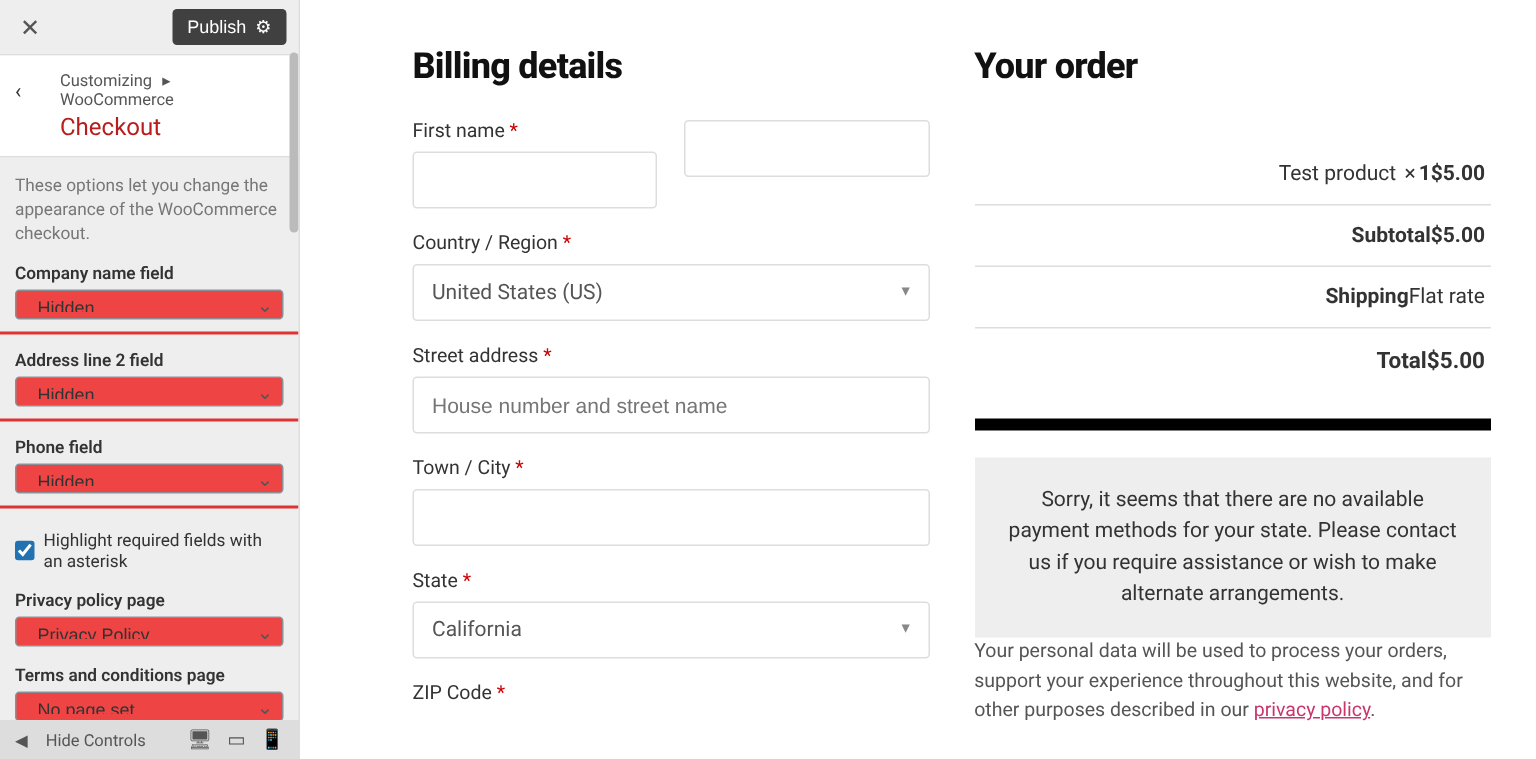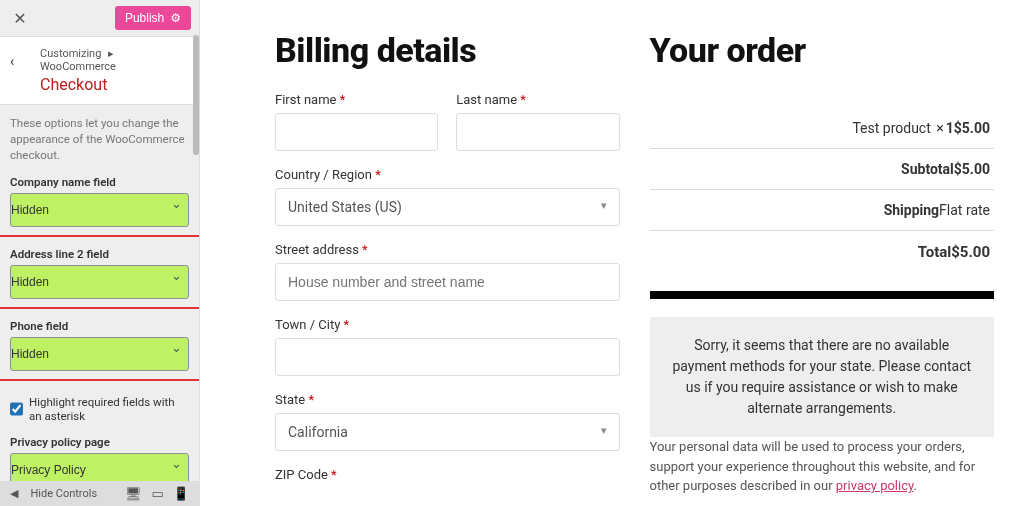--- a/index.html
+++ b/index.html
@@ -1,54 +1,54 @@
 <!DOCTYPE html>
 <html><head>
 <meta charset="utf-8">
 <style>
 * { box-sizing: border-box; margin: 0; padding: 0; }
 body { font-family: -apple-system, BlinkMacSystemFont, "Segoe UI", Roboto, sans-serif; font-size: 13px; color: #333; background: #fff; width: 1024px; height: 506px; overflow: hidden; position: relative; }
 
 .sidebar { position: absolute; left: 0; top: 0; width: 200px; height: 506px; background: #eee; border-right: 1px solid #ddd; overflow-y: auto; }
 .sidebar-top { background: #eee; display: flex; justify-content: space-between; align-items: center; padding: 6px 8px; border-bottom: 1px solid #ddd; }
 .close-x { width: 24px; height: 24px; display: flex; align-items: center; justify-content: center; font-size: 16px; cursor: pointer; color: #555; }
-.publish-btn { background: #ec4899; color: #fff; border: none; border-radius: 3px; padding: 5px 10px; font-size: 12px; cursor: pointer; display: flex; align-items: center; gap: 6px; }
+.publish-btn { background: #404040; color: #fff; border: none; border-radius: 3px; padding: 5px 10px; font-size: 12px; cursor: pointer; display: flex; align-items: center; gap: 6px; }
 .publish-gear { font-size: 12px; }
 
 .breadcrumb-row { background: #fff; padding: 10px 12px 10px 40px; position: relative; border-bottom: 1px solid #ddd; }
 .back-chevron { position: absolute; left: 10px; top: 16px; font-size: 14px; cursor: pointer; color: #333; }
 .crumb-line { font-size: 11px; color: #555; }
 .crumb-sep { margin: 0 4px; }
 .crumb-title { font-size: 16px; color: #b91c1c; margin-top: 2px; }
 
 .help-text { padding: 10px 10px 8px; color: #777; font-size: 11.5px; line-height: 1.4; }
 
 .field-block { padding: 4px 10px 2px; }
 .field-block.underline { border-bottom: 2px solid #d33; padding-bottom: 8px; margin-bottom: 6px; }
 .field-label { font-size: 11.5px; font-weight: 600; color: #333; margin-bottom: 4px; }
 .select-wrap { position: relative; }
-.select-wrap select, .select-fake { width: 100%; padding: 4px 22px 4px 0; border: 1px solid #8c8f94; border-radius: 3px; background: #bef264; font-size: 12px; color: #333; appearance: none; height: 34px; }
+.select-wrap select, .select-fake { width: 100%; padding: 4px 22px 4px 14px; border: 1px solid #8c8f94; border-radius: 3px; background: #ef4444; font-size: 12px; color: #333; appearance: none; height: 20px; }
 .select-wrap::after { content: "⌄"; position: absolute; right: 7px; top: 3px; font-size: 13px; color: #555; pointer-events: none; }
 
 .checkbox-row { padding: 8px 10px; display: flex; align-items: center; gap: 6px; font-size: 11.5px; color: #333; }
 .checkbox-row input { width: 14px; height: 14px; accent-color: #2271b1; }
 
 .bottom-bar { position: absolute; left: 0; bottom: 0; width: 200px; background: #ddd; padding: 5px 10px; display: flex; align-items: center; gap: 12px; font-size: 11px; color: #555; }
 .bottom-bar .spacer { flex: 1; }
 .device-icons { display: flex; gap: 10px; }
 .device-icons span { font-size: 13px; cursor: pointer; }
 
 .scrollbar-fake { position: absolute; right: 0; top: 35px; width: 6px; height: 120px; background: #bbb; border-radius: 3px; }
 
 .preview { position: absolute; left: 200px; top: 0; right: 0; height: 506px; padding: 30px 30px 10px 75px; overflow: hidden; }
 .cols { display: flex; gap: 30px; }
 .col-left { flex: 1; }
 .col-right { flex: 1; }
 
-h2 { font-size: 34px; font-weight: 800; color: #111; margin-bottom: 22px; letter-spacing: -0.5px; }
+h2 { font-size: 24px; font-weight: 800; color: #111; margin-bottom: 22px; letter-spacing: -0.5px; }
 
 .form-row { display: flex; gap: 18px; margin-bottom: 16px; }
 .form-field { flex: 1; }
 .form-field label { display: block; font-size: 13px; color: #333; margin-bottom: 6px; }
 .req { color: #c00; }
 .form-field input, .form-select { width: 100%; border: 1px solid #ddd; border-radius: 3px; padding: 10px 12px; font-size: 14px; color: #555; background: #fff; }
 .form-select { position: relative; }
 .form-select::after { content: "▾"; position: absolute; right: 12px; top: 10px; color: #888; font-size: 11px; }
 
 .order-table { width: 100%; margin-top: 38px; font-size: 14px; }
@@ -138,21 +138,20 @@
   <div class="cols">
     <div class="col-left">
       <h2>Billing details</h2>
 
       <div class="form-row">
         <div class="form-field">
           <label><span>First name</span> <span class="req">*</span></label>
           <input type="text" style="">
         </div>
         <div class="form-field">
-          <label><span>Last name</span> <span class="req">*</span></label>
           <input type="text" style="">
         </div>
       </div>
 
       <div class="form-row">
         <div class="form-field">
           <label><span>Country / Region</span> <span class="req">*</span></label>
           <div class="form-select"><span>United States (US)</span></div>
         </div>
       </div>

